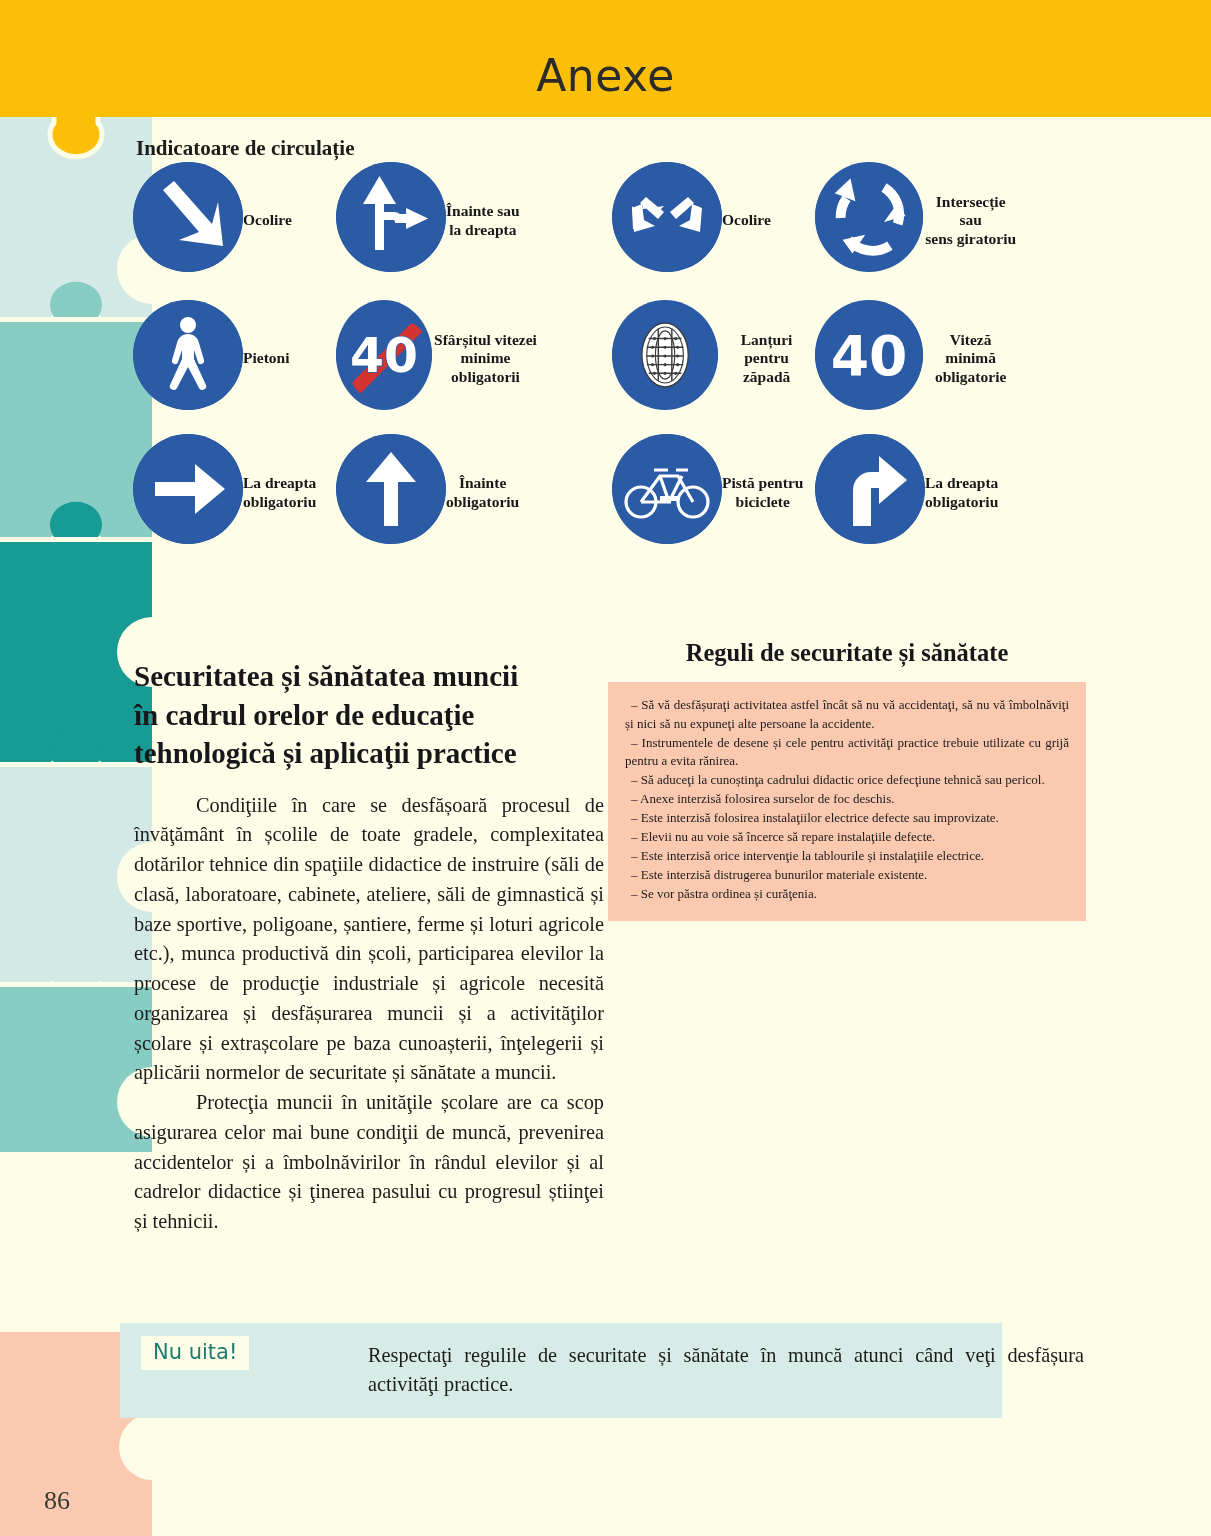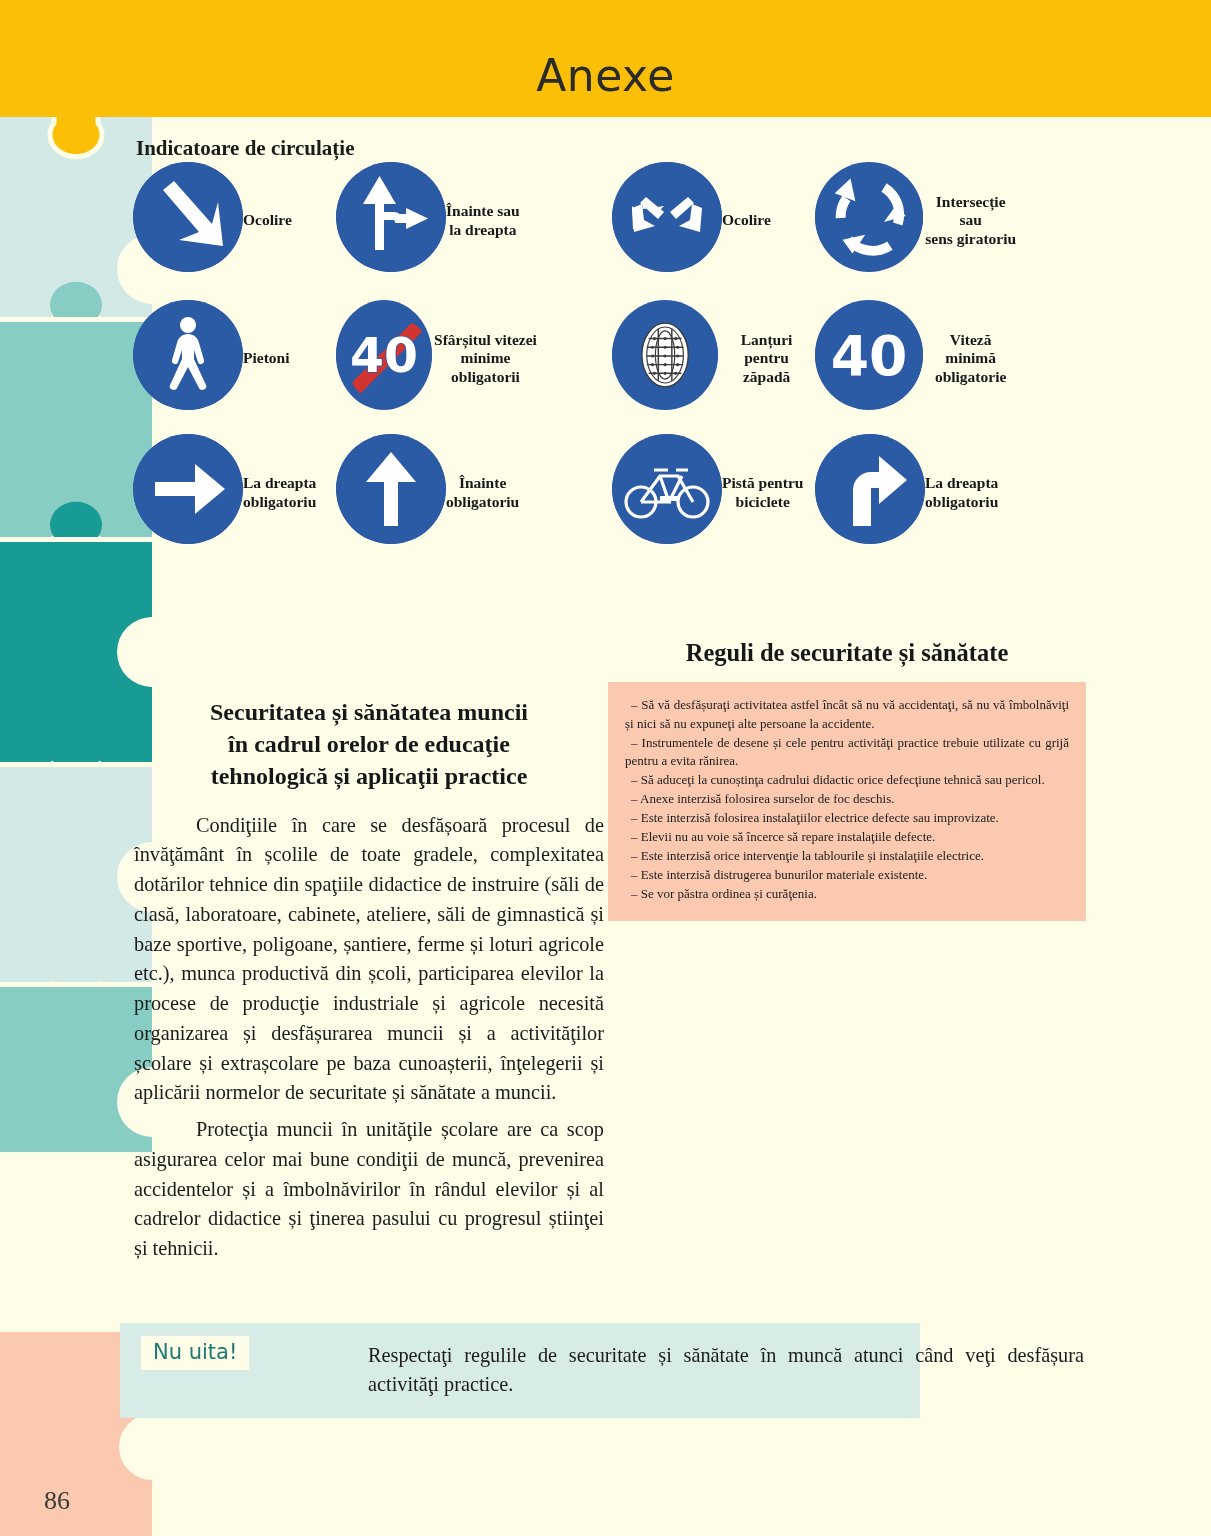--- a/index.html
+++ b/index.html
@@ -71,53 +71,53 @@
   .sign-row .sign-cell:nth-child(3){ margin-left:73px; }
 
   
   .cols{ position:absolute; left:0; top:520px; width:1000px; }
 
   .col-left{ position:absolute; left:14px; top:20px; width:470px; }
   .col-right{ position:absolute; left:488px; top:0px; width:478px; }
 
   h2.head{
     font-family:"Liberation Serif", serif;
-    font-weight:700; font-size:24px; line-height:1.33;
-    text-align:center; color:#17171A; white-space:pre-line;margin-top:40px;
+    font-weight:700; font-size:29px; line-height:1.33;
+    text-align:left; color:#17171A; white-space:pre-line;
   }
   h2.head-right{
     font-family:"Liberation Serif", serif;
     font-weight:700; font-size:24.5px; line-height:1.3;
     text-align:center; color:#17171A;
     margin-bottom:13px;
   }
   p.body{
     font-family:"Liberation Serif", serif;
     font-size:20.3px; line-height:1.465; color:#1C1C1C;
     text-align:justify; text-indent:62px;
     margin-top:18px;
     hyphens:auto;
   }
-  p.body + p.body{ margin-top:7px;font-family:Liberation Serif, serif; }
+  p.body + p.body{ margin-top:0;font-family:Liberation Serif, serif; }
 
   .rules-box{
     background:#FAC9B0;
     padding:14px 17px 18px 17px;
   }
   .rules-box p{
     font-family:"Liberation Serif", serif;
     font-size:13px; line-height:1.452; color:#1C1C1C;
     text-align:justify;
     text-indent:6px;
   }
 
   
   .nu-uita{
     position:absolute; left:120px; top:1323px;
-    width:800px; height:95px; background:#D8ECE7;
+    width:882px; height:95px; background:#D8ECE7;
   }
   .nu-uita-tag{
     position:absolute; left:21px; top:13px;
     background:#FDFDE8; color:#1F7A72;
     font-family:"DejaVu Sans", sans-serif;
     font-size:21px; font-weight:400;
     padding:4px 12px 6px 12px;
   }
   .nu-uita-text{
     position:absolute; left:248px; top:18px; width:716px;

